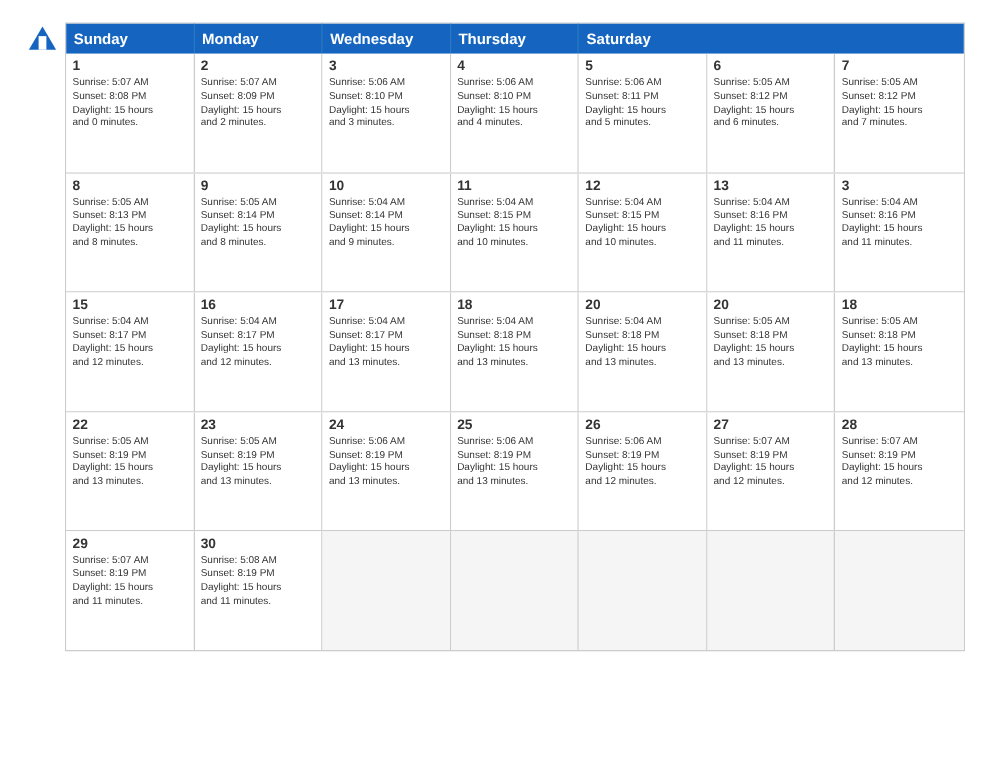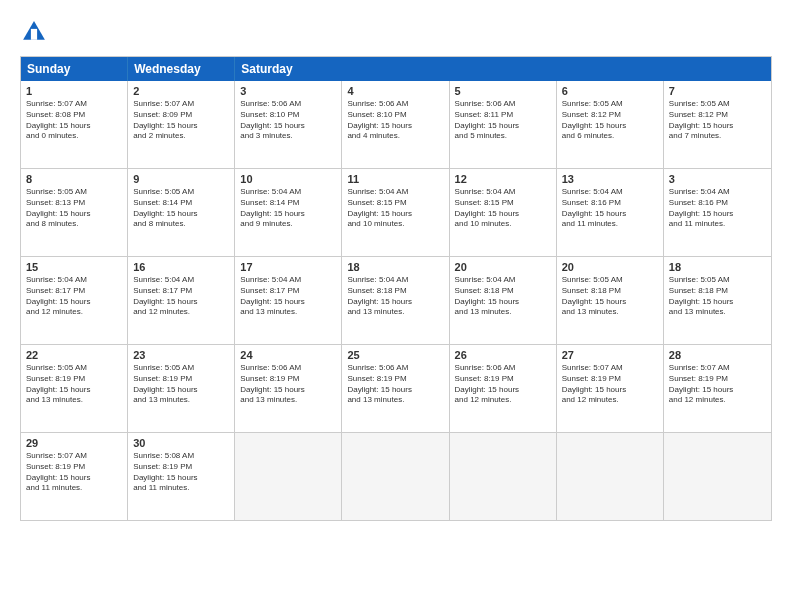--- a/index.html
+++ b/index.html
@@ -8,21 +8,21 @@
       height: 612px;
       font-family: Arial, sans-serif;
       background: #fff;
       overflow: hidden;
     }
     .page {
       width: 792px;
       height: 533px;
       padding: 18px 20px 12px 20px;
       display: flex;
-      flex-direction: column;
+      flex-direction: row;
     }
     .header {
       display: flex;
       justify-content: space-between;
       align-items: flex-start;
       margin-bottom: 10px;
     }
     .logo {
       display: flex;
       align-items: center;
@@ -124,21 +124,23 @@
     </div>
     <div class="title-block">
       <div class="month-title"></div>
       <div class="location"></div>
     </div>
   </div>
 
   <div class="calendar">
     <div class="cal-header">
     <div class="cal-header-cell">Sunday</div>
+        <div class="cal-header-cell">Monday</div>
         <div class="cal-header-cell">Wednesday</div>
+        <div class="cal-header-cell">Thursday</div>
         <div class="cal-header-cell">Saturday</div>
       </div>
     <div class="cal-body">
     <div class="cal-row">
           <div class="cal-cell">
             <span class="day-num">1</span>
             <div class="cell-text">Sunrise: 5:07 AM<br>Sunset: 8:08 PM<br>Daylight: 15 hours<br>and 0 minutes.</div>
           </div>
           <div class="cal-cell">
             <span class="day-num">2</span>

